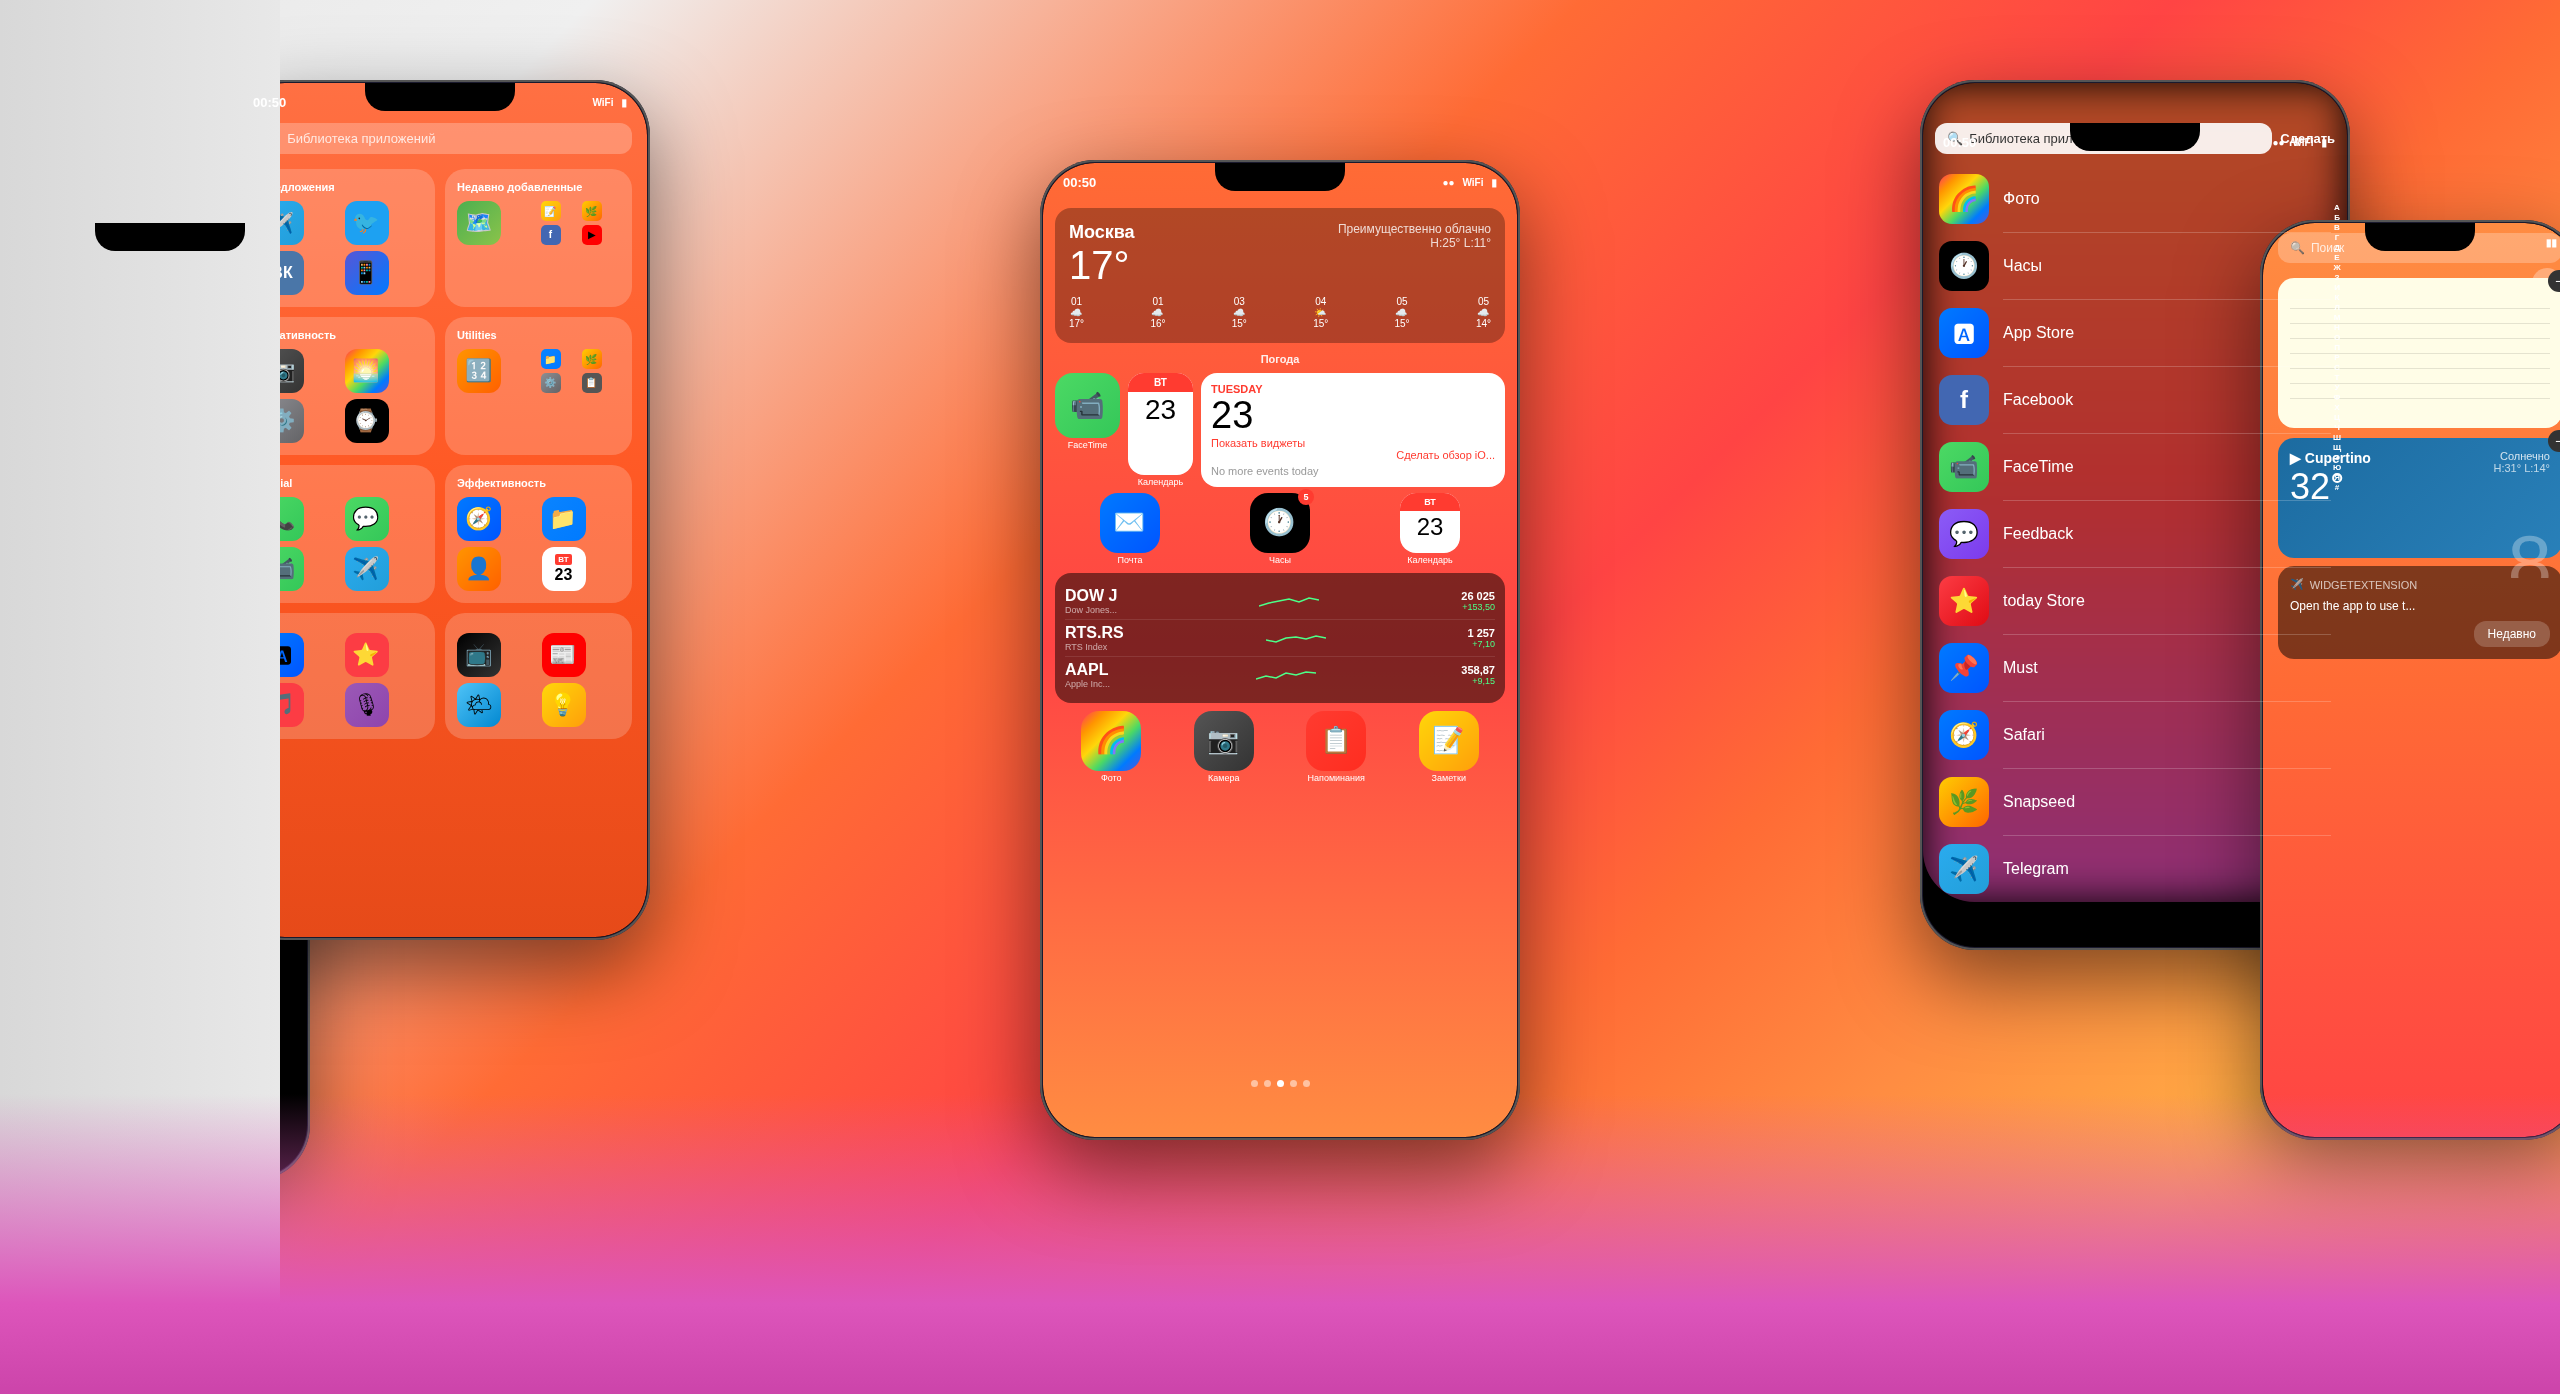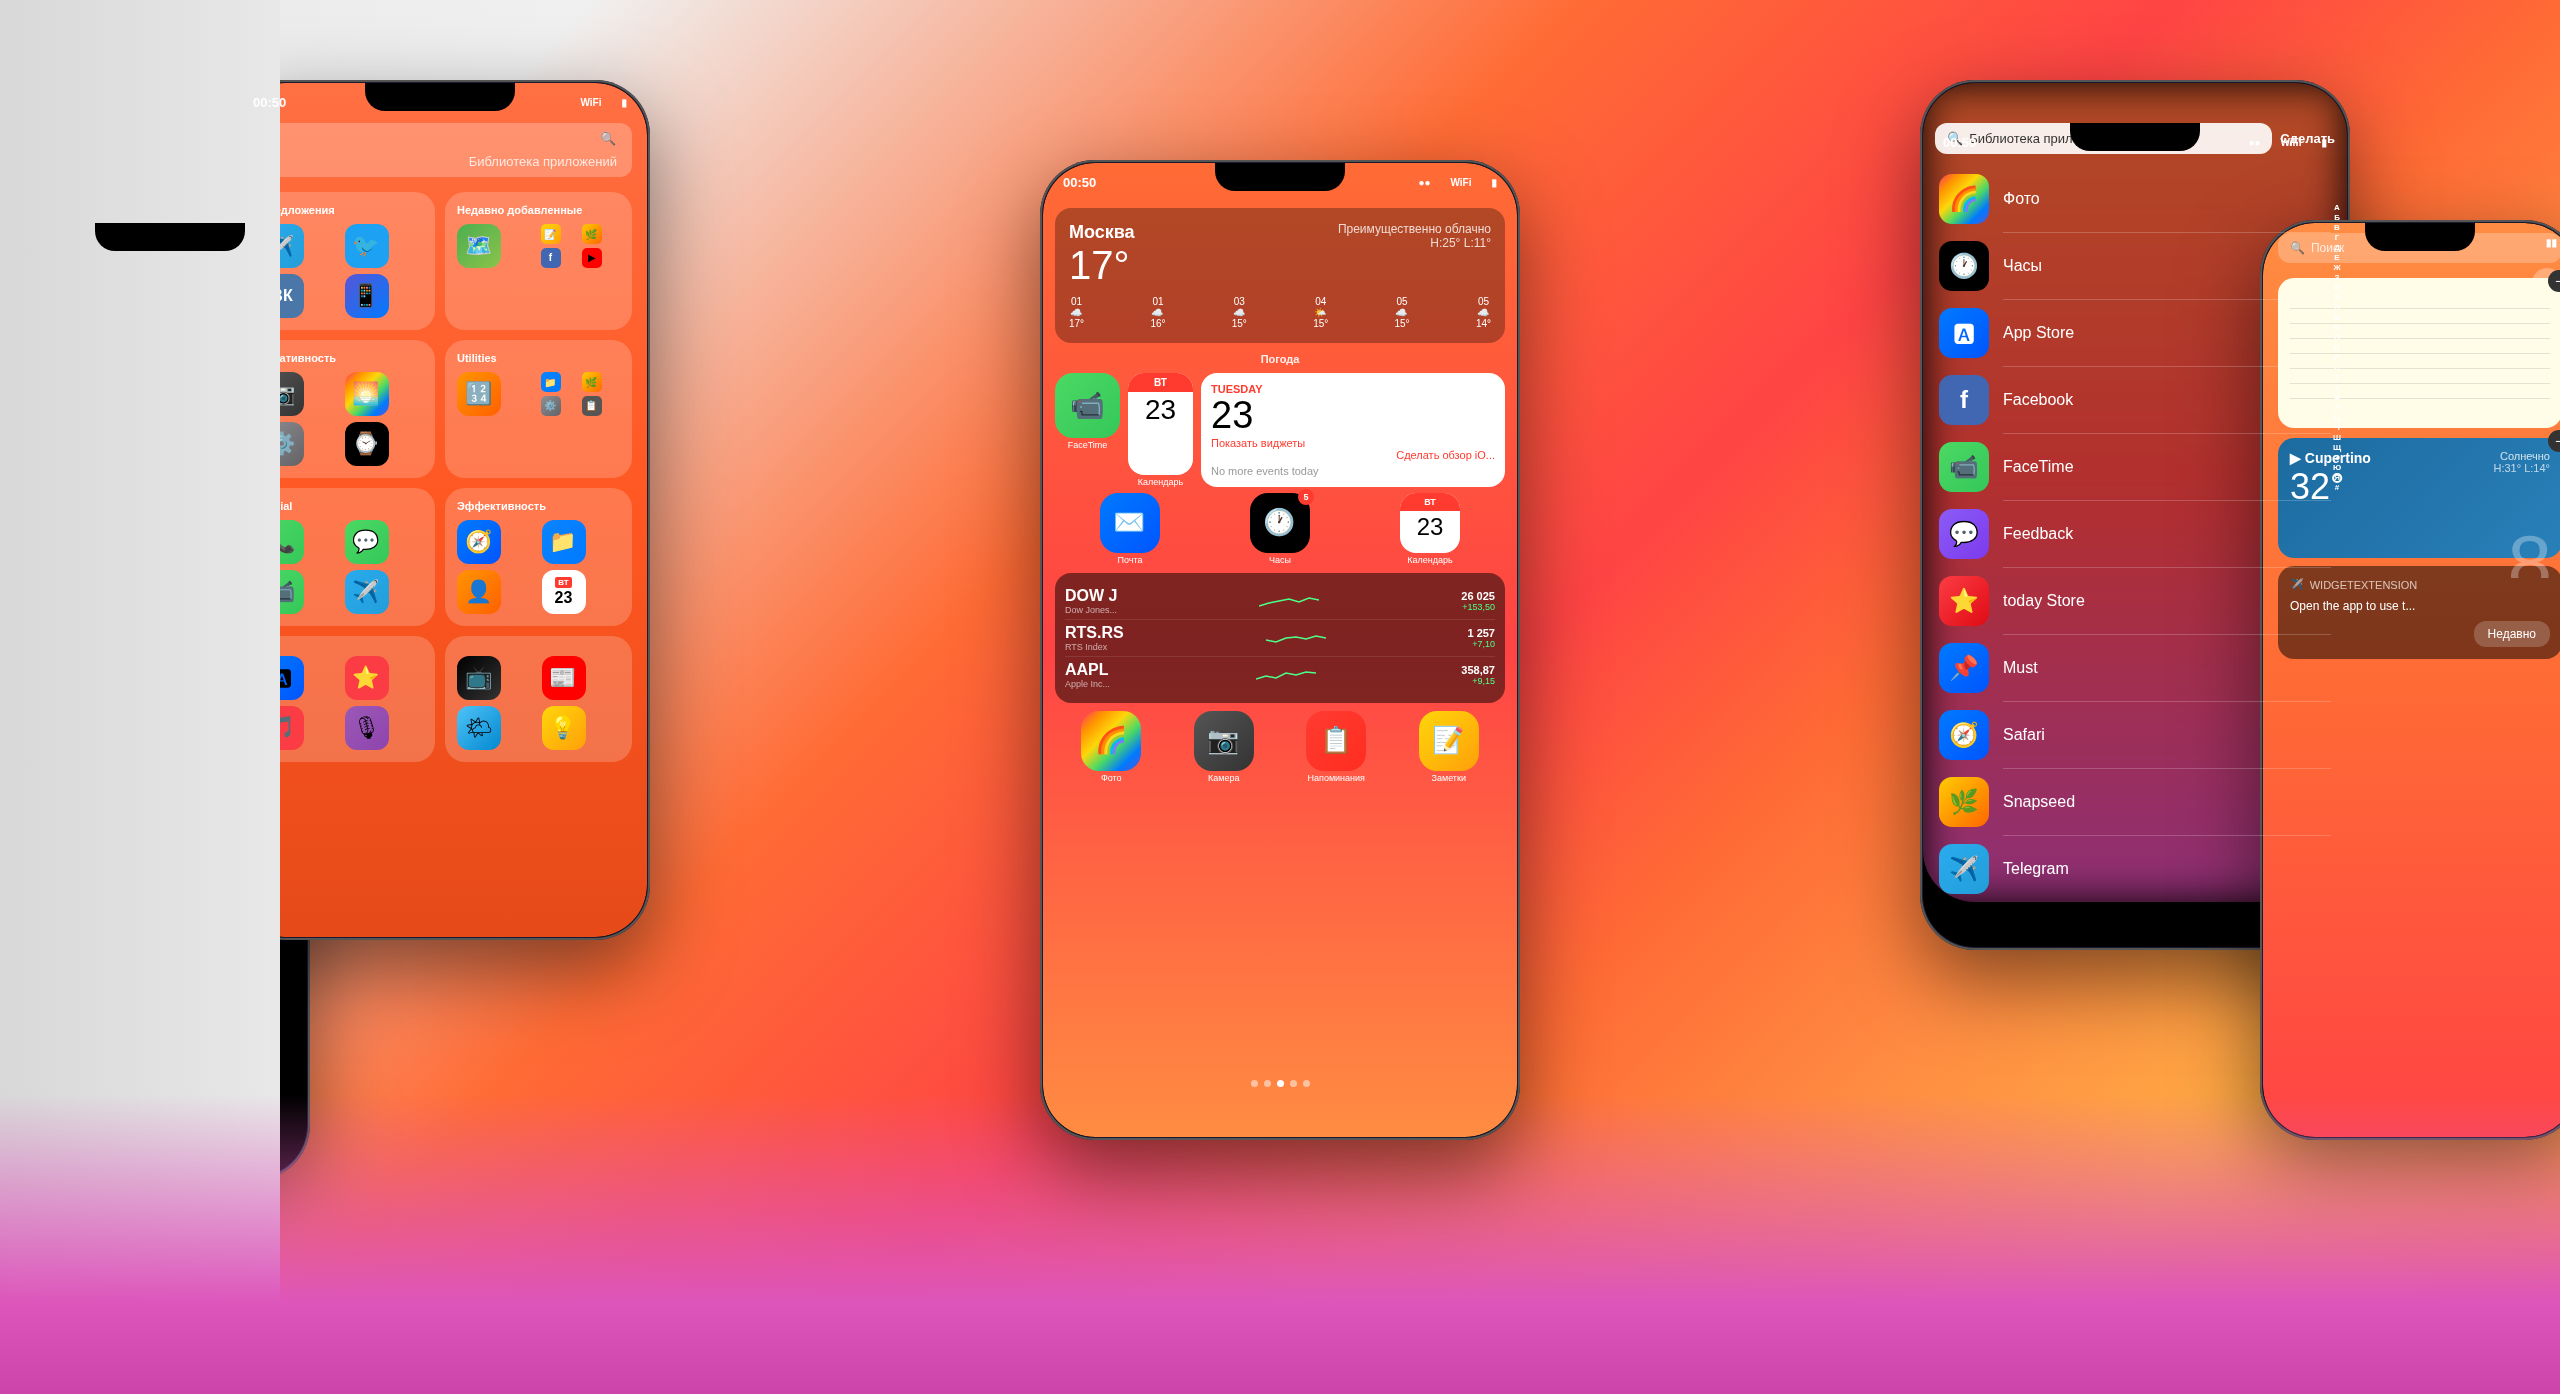--- a/index.html
+++ b/index.html
@@ -73,21 +73,21 @@
       justify-content: space-between;
       align-items: center;
       padding: 0 20px;
       z-index: 50;
       font-size: 12px;
       font-weight: 600;
       color: #fff;
     }
 
     .status-time { font-size: 13px; font-weight: 700; }
-    .status-icons { display: flex; gap: 20px; align-items: center; font-size: 10px; text-align: center; }
+    .status-icons { display: flex; gap: 8px; align-items: center; font-size: 10px; text-align: center; }
 
     
     .phone-1 {
       left: 30px;
       top: 220px;
       width: 280px;
       height: 960px;
     }
 
     
@@ -216,21 +216,20 @@
     .search-bar {
       margin: 40px 15px 15px;
       background: rgba(255,255,255,0.25);
       border-radius: 12px;
       padding: 8px 15px;
       display: flex;
       align-items: flex-end;
       gap: 8px;
       color: rgba(255,255,255,0.8);
       font-size: 13px;
-      flex-direction: column;
     }
 
     .app-grid {
       display: grid;
       grid-template-columns: 1fr 1fr;
       gap: 10px;
       margin: 0 15px;
     }
 
     .app-group {

